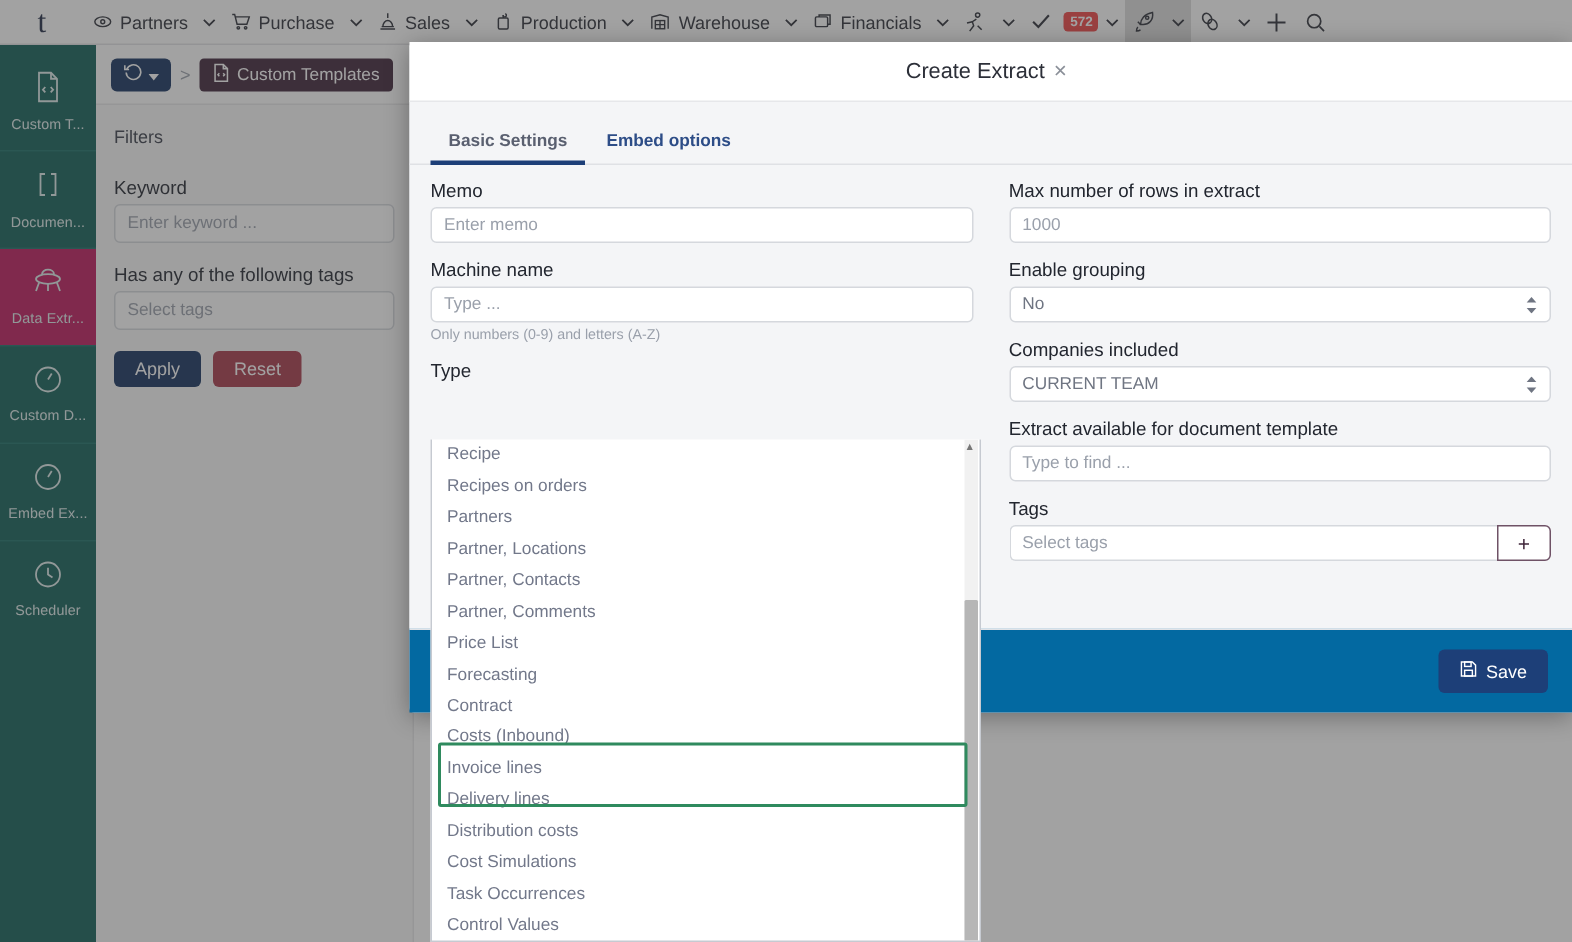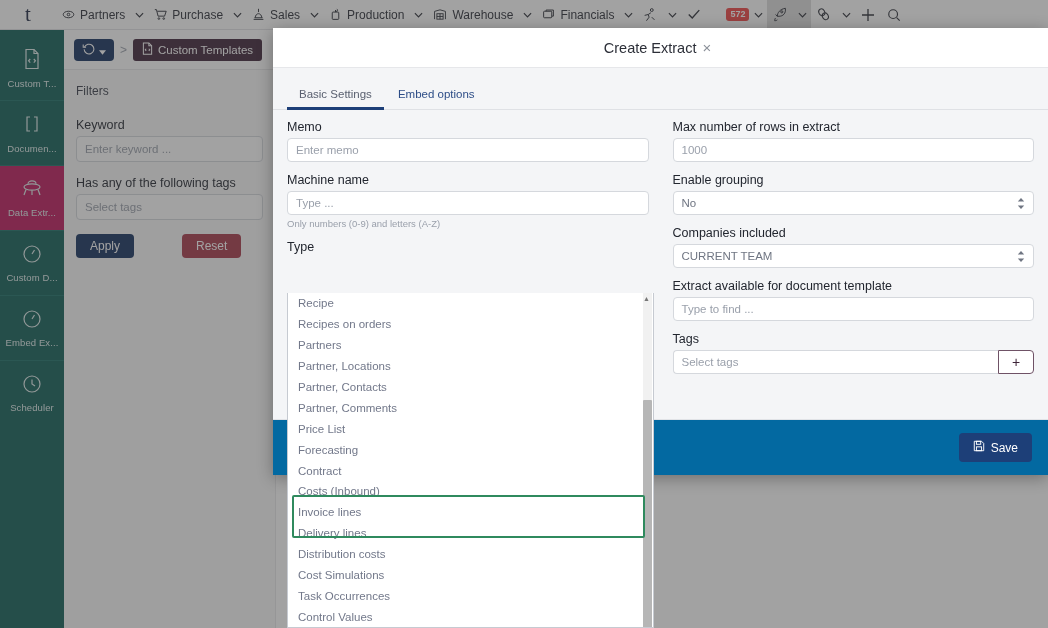--- a/index.html
+++ b/index.html
@@ -32,21 +32,21 @@
     width: 18px; height: 30px; display: flex; align-items: center;
     justify-content: center; cursor: pointer; color: #2c2f38;
   }
   .nav-caret svg { display: block; }
   .nav-icon-only {
     display: flex; align-items: center; justify-content: center;
     height: 30px; width: 26px; cursor: pointer; color: #2c2f38;
   }
   .nav-badge {
     background: #ef4444; color: #fff; font-size: 9px; font-weight: bold;
-    border-radius: 3px; padding: 1px 4px; line-height: 11px; margin-left: 19px;
+    border-radius: 3px; padding: 1px 4px; line-height: 11px; margin-left: 2px;
   }
   .nav-hl { background: #dcdcdc; }
 
   
   .sidebar {
     position: absolute; top: 30px; left: 0; width: 64px; height: 598px;
     background: #115e57; display: flex; flex-direction: column;
     padding-top: 6px;
   }
   .side-item {
@@ -92,21 +92,21 @@
     background: #fff; font-size: 11.5px; color: #9aa0ab;
     display: flex; align-items: center; padding: 0 8px; margin-bottom: 14px;
   }
   .fl-btns { display: flex; gap: 8px; margin-top: 6px; }
   .btn-apply {
     background: #14315e; color: #fff; border-radius: 4px; font-size: 12px;
     padding: 5px 14px; cursor: pointer;
   }
   .btn-reset {
     background: #a8384a; color: #fff; border-radius: 4px; font-size: 12px;
-    padding: 5px 14px; cursor: pointer; margin-left: 40px;
+    padding: 5px 14px; cursor: pointer;
   }
   .table-pane { flex: 1; background: #fff; }
   .tbl { width: 100%; border-collapse: collapse; }
   .tbl th {
     background: #3e2438; color: #fff; font-size: 11px; font-weight: normal;
     text-align: left; padding: 7px 10px; height: 28px;
   }
   .tbl td {
     font-size: 11.5px; color: #2c2f38; padding: 12px 10px;
     border-bottom: 1px solid #e4e4e7; height: 48px;
@@ -129,21 +129,21 @@
     border-bottom: 1px solid #e6e7ea;
   }
   .modal-title { font-size: 14.5px; color: #2c2f38; }
   .modal-close { font-size: 15px; color: #8b9099; cursor: pointer; padding: 2px 6px; }
   .modal-tabs {
     display: flex; gap: 2px; padding: 14px 14px 0 14px;
     border-bottom: 1px solid #dfe1e5; background: #f4f5f7;
   }
   .mtab {
     font-size: 11.5px; padding: 6px 12px 7px; cursor: pointer;
-    color: #2d4d87; border-bottom: 3px solid transparent; margin-bottom: -1px;
+    color: #2d4d87; border-bottom: 3px solid transparent; margin-bottom: -1px; font-weight: bold;
   }
   .mtab.active { color: #5a6070; border-bottom-color: #1d3f78; }
   .modal-body {
     flex: 1; display: flex; gap: 24px; padding: 10px 14px 0 14px;
     background: #f4f5f7; position: relative;
   }
   .col { width: 368px; }
   .fld { margin-bottom: 11px; position: relative; }
   .fld-label {
     font-size: 12.5px; color: #22262f; font-weight: normal;

